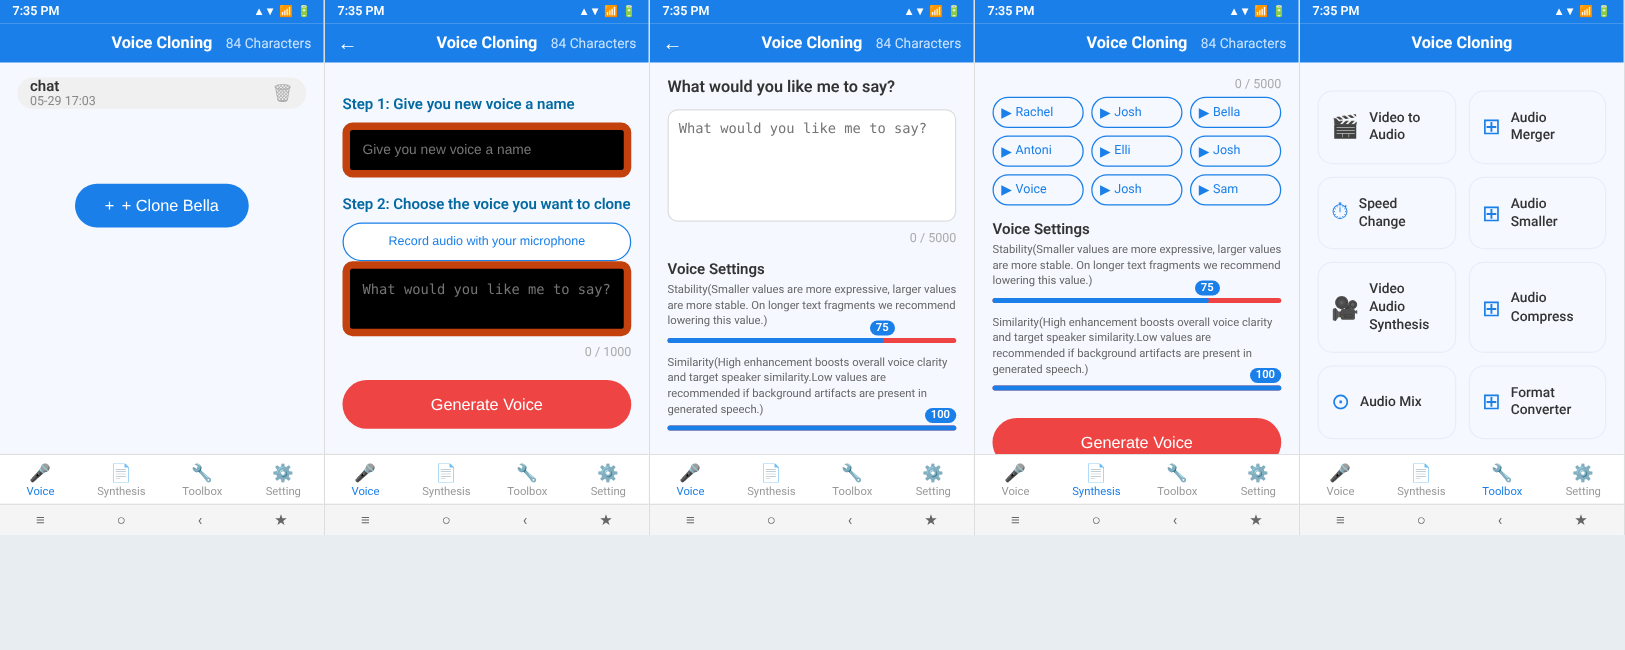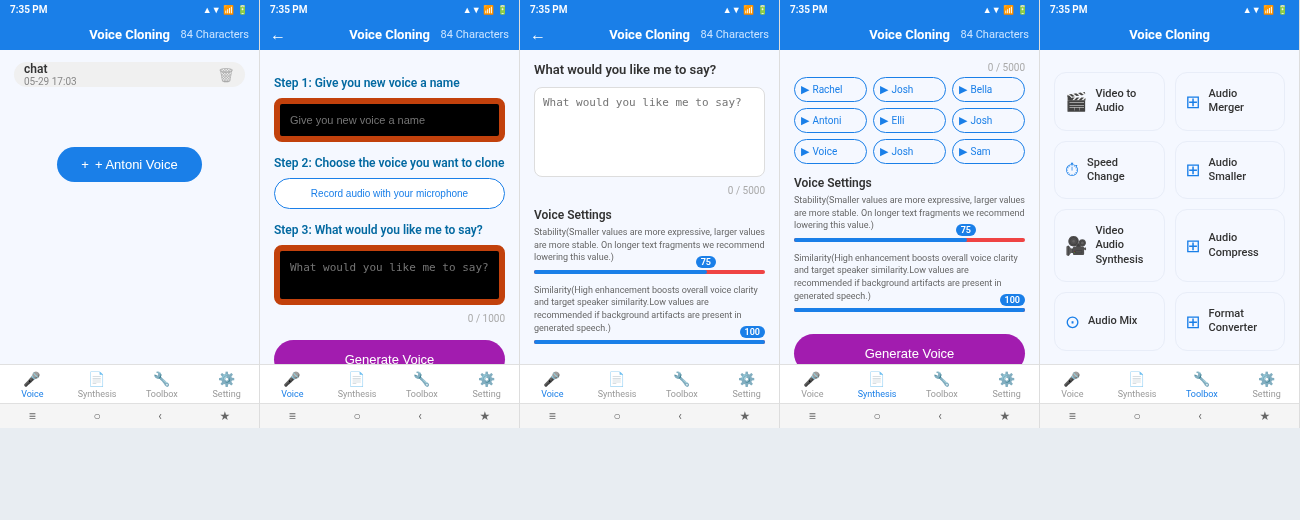--- a/index.html
+++ b/index.html
@@ -136,21 +136,21 @@
       border-radius: 20px;
       padding: 8px 6px;
       font-size: 10px;
       color: #1a7fe8;
       background: white;
       cursor: pointer;
       text-align: center;
       line-height: 1.3;
     }
     .generate-btn {
-      background: #a21caf;
+      background: #ef4444;
       color: white;
       border: none;
       border-radius: 25px;
       padding: 12px;
       font-size: 13px;
       cursor: pointer;
       width: 100%;
       margin-top: 16px;
       font-weight: 500;
     }
@@ -247,21 +247,21 @@
     <div class="chat-item">
       <div class="chat-item-info">
         <div class="name">chat</div>
         <div class="date">05-29 17:03</div>
       </div>
       <span class="delete-icon">🗑</span>
     </div>
     <div style="display:flex; justify-content:center; margin-top:30px;">
       <button class="clone-voice-btn">
         <span>+</span>
-        <span>+ Antoni Voice</span>
+        <span>+ Clone Bella</span>
       </button>
     </div>
   </div>
   <div class="bottom-nav">
     <div class="nav-item active">
       <span class="nav-icon">🎤</span>
       <span>Voice</span>
     </div>
     <div class="nav-item">
       <span class="nav-icon">📄</span>
@@ -298,21 +298,20 @@
     <span class="title">Voice Cloning</span>
     <span class="chars">84 Characters</span>
   </div>
   <div class="phone-content">
     <div class="step-label">Step 1: Give you new voice a name</div>
     <input class="step-input" type="text" placeholder="Give you new voice a name" style="">
     <div class="step-label">Step 2: Choose the voice you want to clone</div>
     <div class="step-buttons">
       <button class="step-btn">Record audio with your microphone</button>
     </div>
-    <div class="step-label">Step 3: What would you like me to say?</div>
     <textarea class="step-input" style="height: 60px; resize: none;" placeholder="What would you like me to say?"></textarea>
     <div class="counter">0 / 1000</div>
     <button class="generate-btn">Generate Voice</button>
   </div>
   <div class="bottom-nav">
     <div class="nav-item active">
       <span class="nav-icon">🎤</span>
       <span>Voice</span>
     </div>
     <div class="nav-item">

